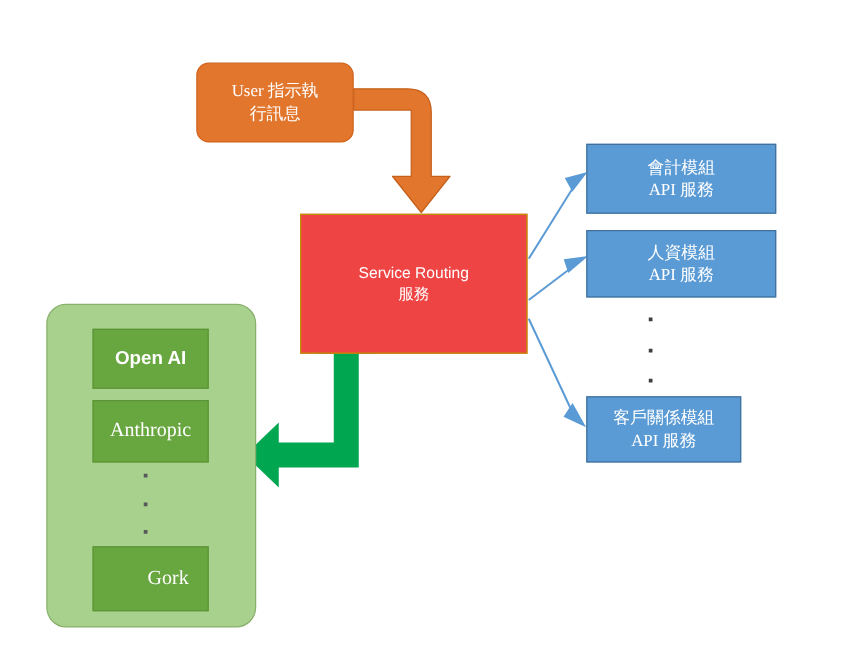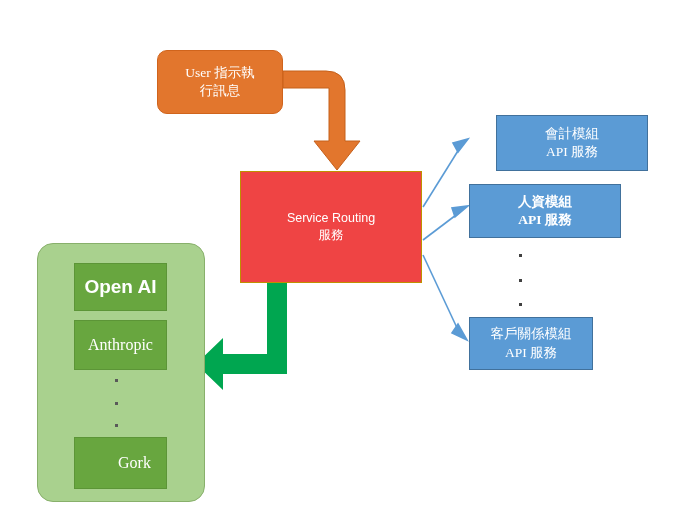--- a/index.html
+++ b/index.html
@@ -49,22 +49,22 @@
     font-family: "Liberation Sans", sans-serif;
   }
 
   
   .api-box {
     background: #5B9BD5;
     border: 1px solid #41719C;
     font-size: 13.5px;
     font-family: "Liberation Serif", serif;
   }
-  #api-box-0 { left: 496px; top: 115px; width: 152px; height: 56px; }
-  #api-box-1 { left: 469px; top: 184px; width: 152px; height: 54px; font-weight: bold; }
+  #api-box-0 { left: 469px; top: 115px; width: 152px; height: 56px; }
+  #api-box-1 { left: 469px; top: 184px; width: 152px; height: 54px; }
   #api-box-2 { left: 469px; top: 317px; width: 124px; height: 53px; }
 
   
   #llm-panel {
     position: absolute;
     left: 37px; top: 243px; width: 168px; height: 259px;
     box-sizing: border-box;
     background: #A9D18E;
     border: 1px solid #88B06B;
     border-radius: 16px;
@@ -72,21 +72,21 @@
   .llm-item {
     background: #68A63F;
     border: 1px solid #5C9537;
     font-size: 16px;
     font-family: "Liberation Serif", serif;
   }
   #llm-item-0 {
     left: 74px; top: 263px; width: 93px; height: 48px;
     font-family: "Liberation Sans", sans-serif;
     font-weight: bold;
-    font-size: 19px;
+    font-size: 15px;
   }
   #llm-item-1 { left: 74px; top: 320px; width: 93px; height: 50px; }
   #llm-item-2 { left: 74px; top: 437px; width: 93px; height: 52px; padding-left: 28px; }
 
   
   .dots {
     position: absolute;
     display: flex;
     flex-direction: column;
     align-items: center;

